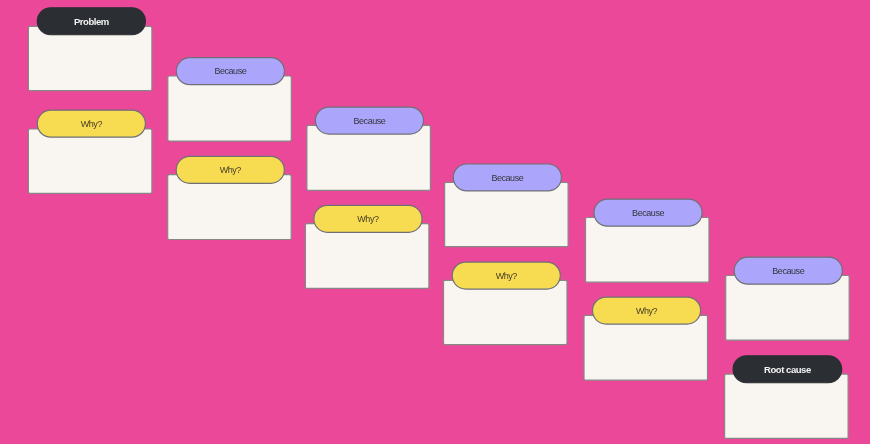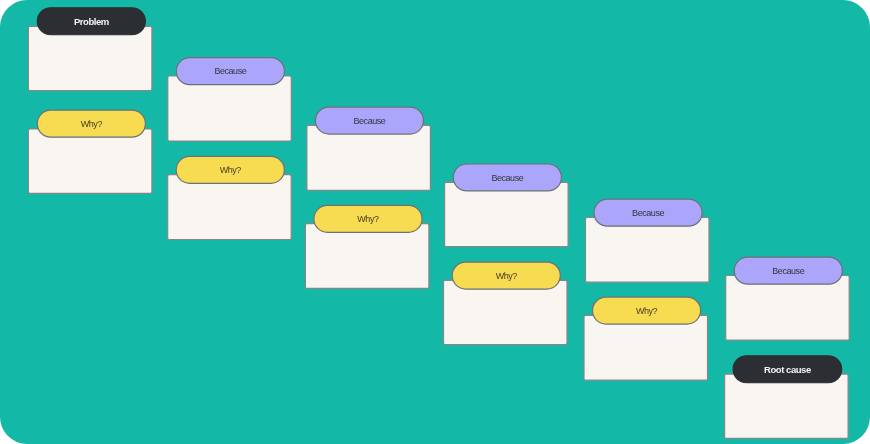--- a/index.html
+++ b/index.html
@@ -1,18 +1,18 @@
 <!DOCTYPE html>
 <html><head>
 <meta charset="utf-8">
 <style>
   html,body{margin:0;padding:0;background:#ffffff;}
   body{width:870px;height:444px;overflow:hidden;
        font-family:"Liberation Sans","DejaVu Sans",sans-serif;}
-  #canvas{position:relative;width:870px;height:444px;background:#14b8a6;overflow:hidden;border-radius:27px;}
+  #canvas{position:relative;width:870px;height:444px;background:#ec4899;overflow:hidden;}
   #board{display:block;position:absolute;left:0;top:0;}
   .lab{font-family:"Liberation Sans","DejaVu Sans",sans-serif;}
   #canvas{-webkit-font-smoothing:antialiased;}
   #board{transform:translateZ(0);will-change:transform;}
   .lab.dark{font-size:9.5px;font-weight:700;letter-spacing:-0.45px;}
   .lab.light{font-size:9px;font-weight:400;letter-spacing:-0.45px;}
 </style>
 </head>
 <body>
 

